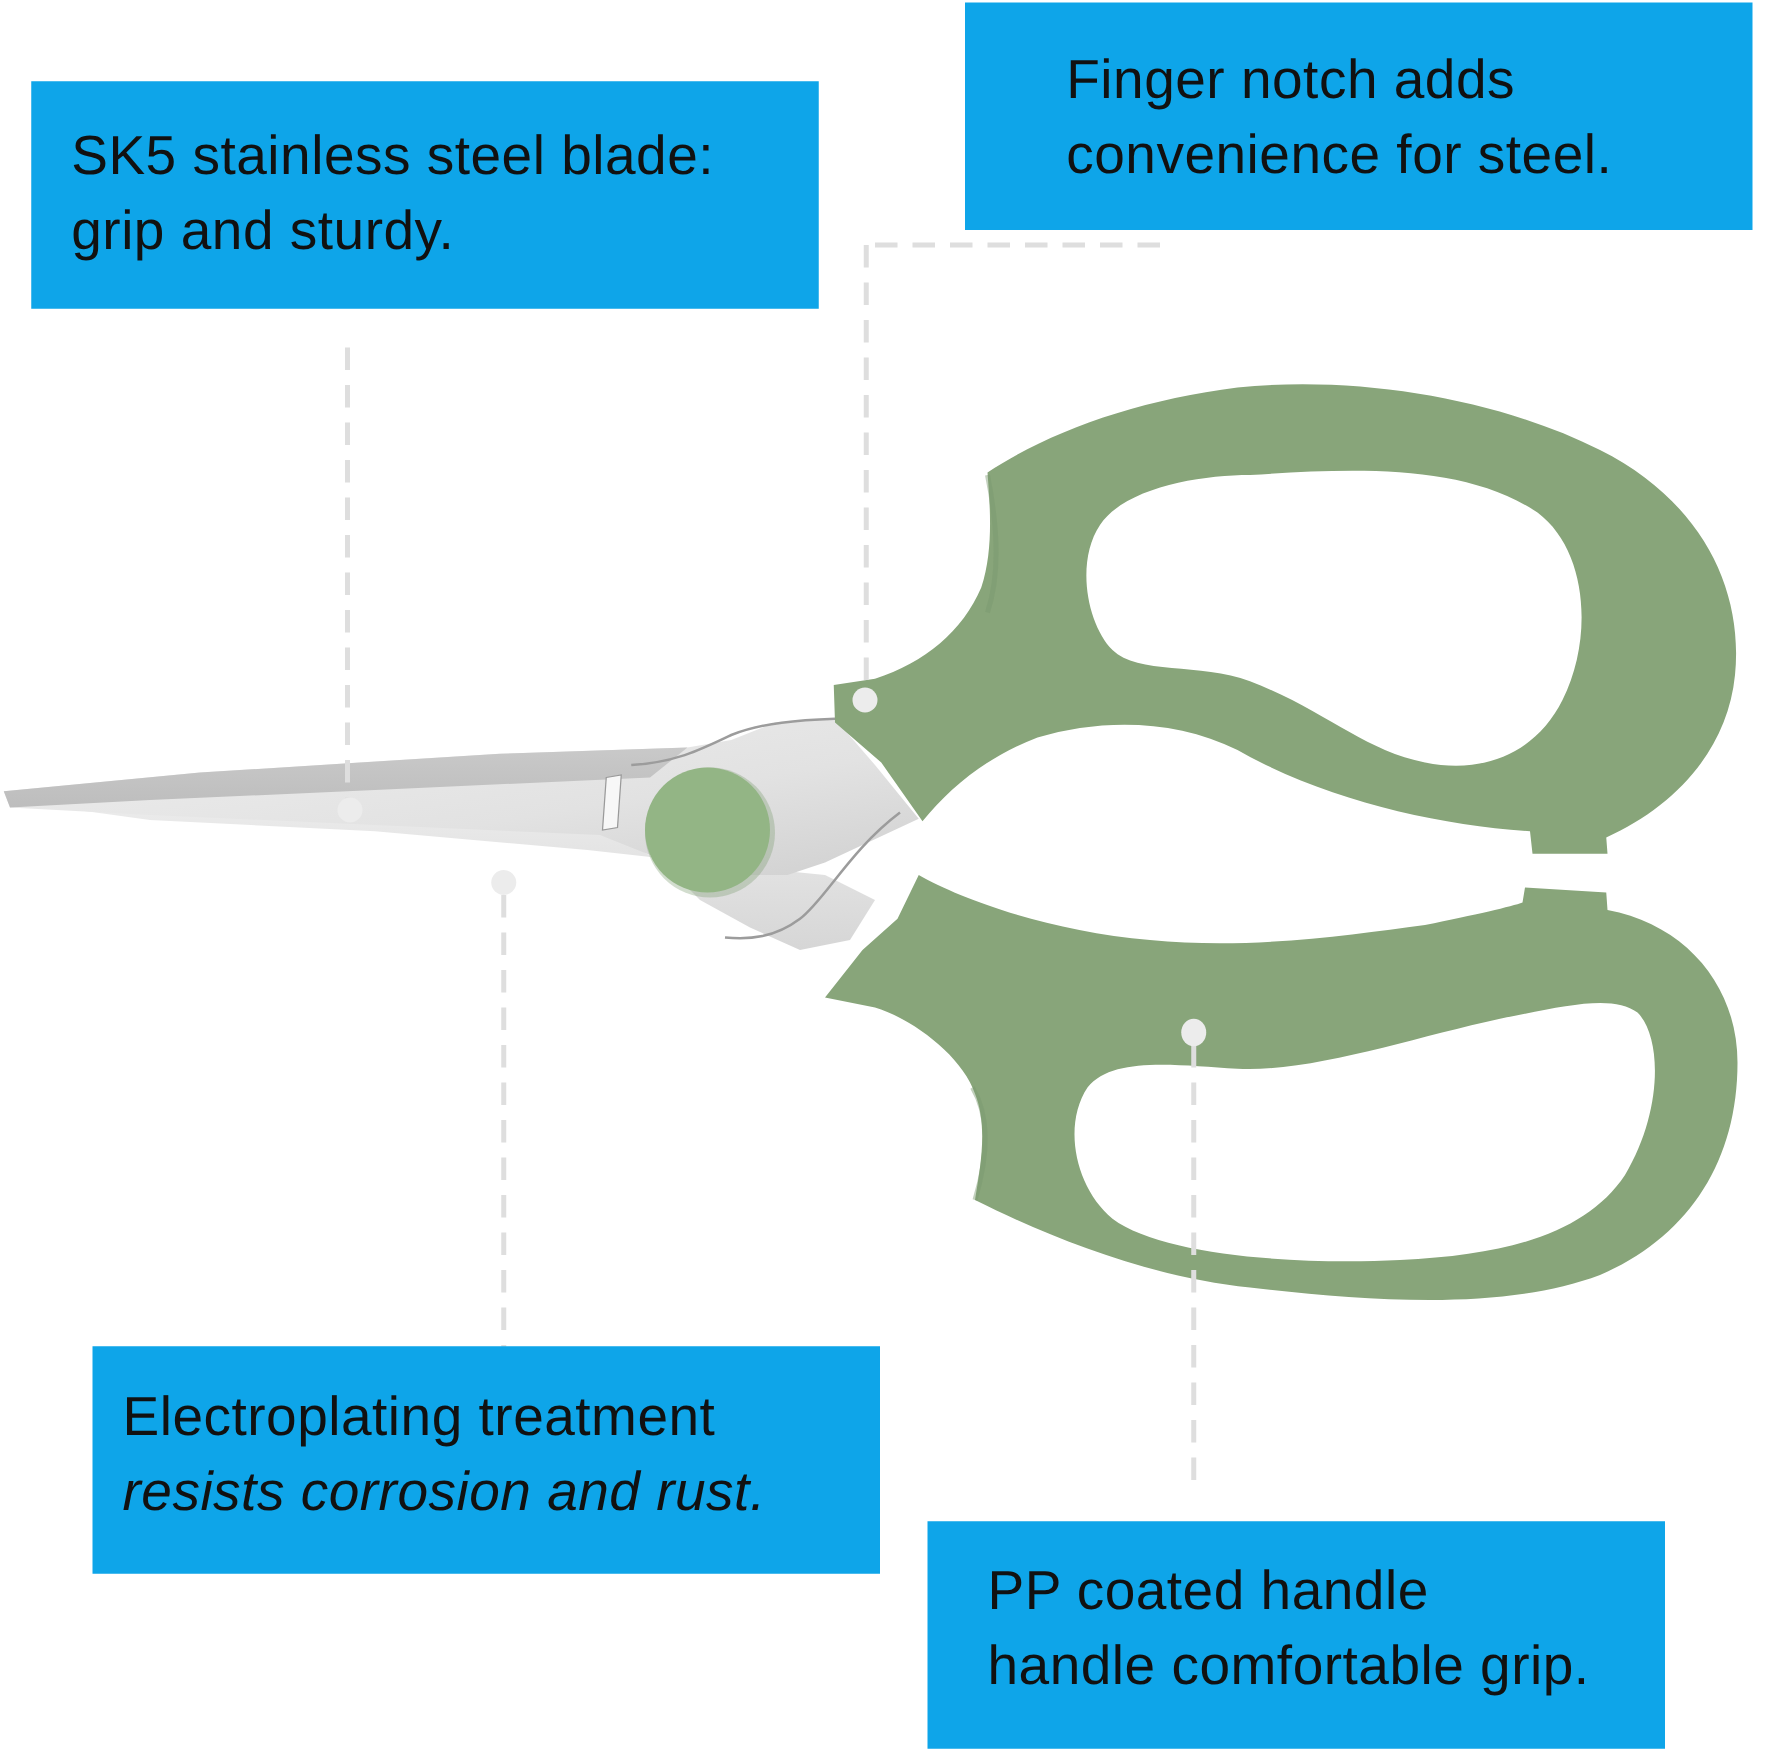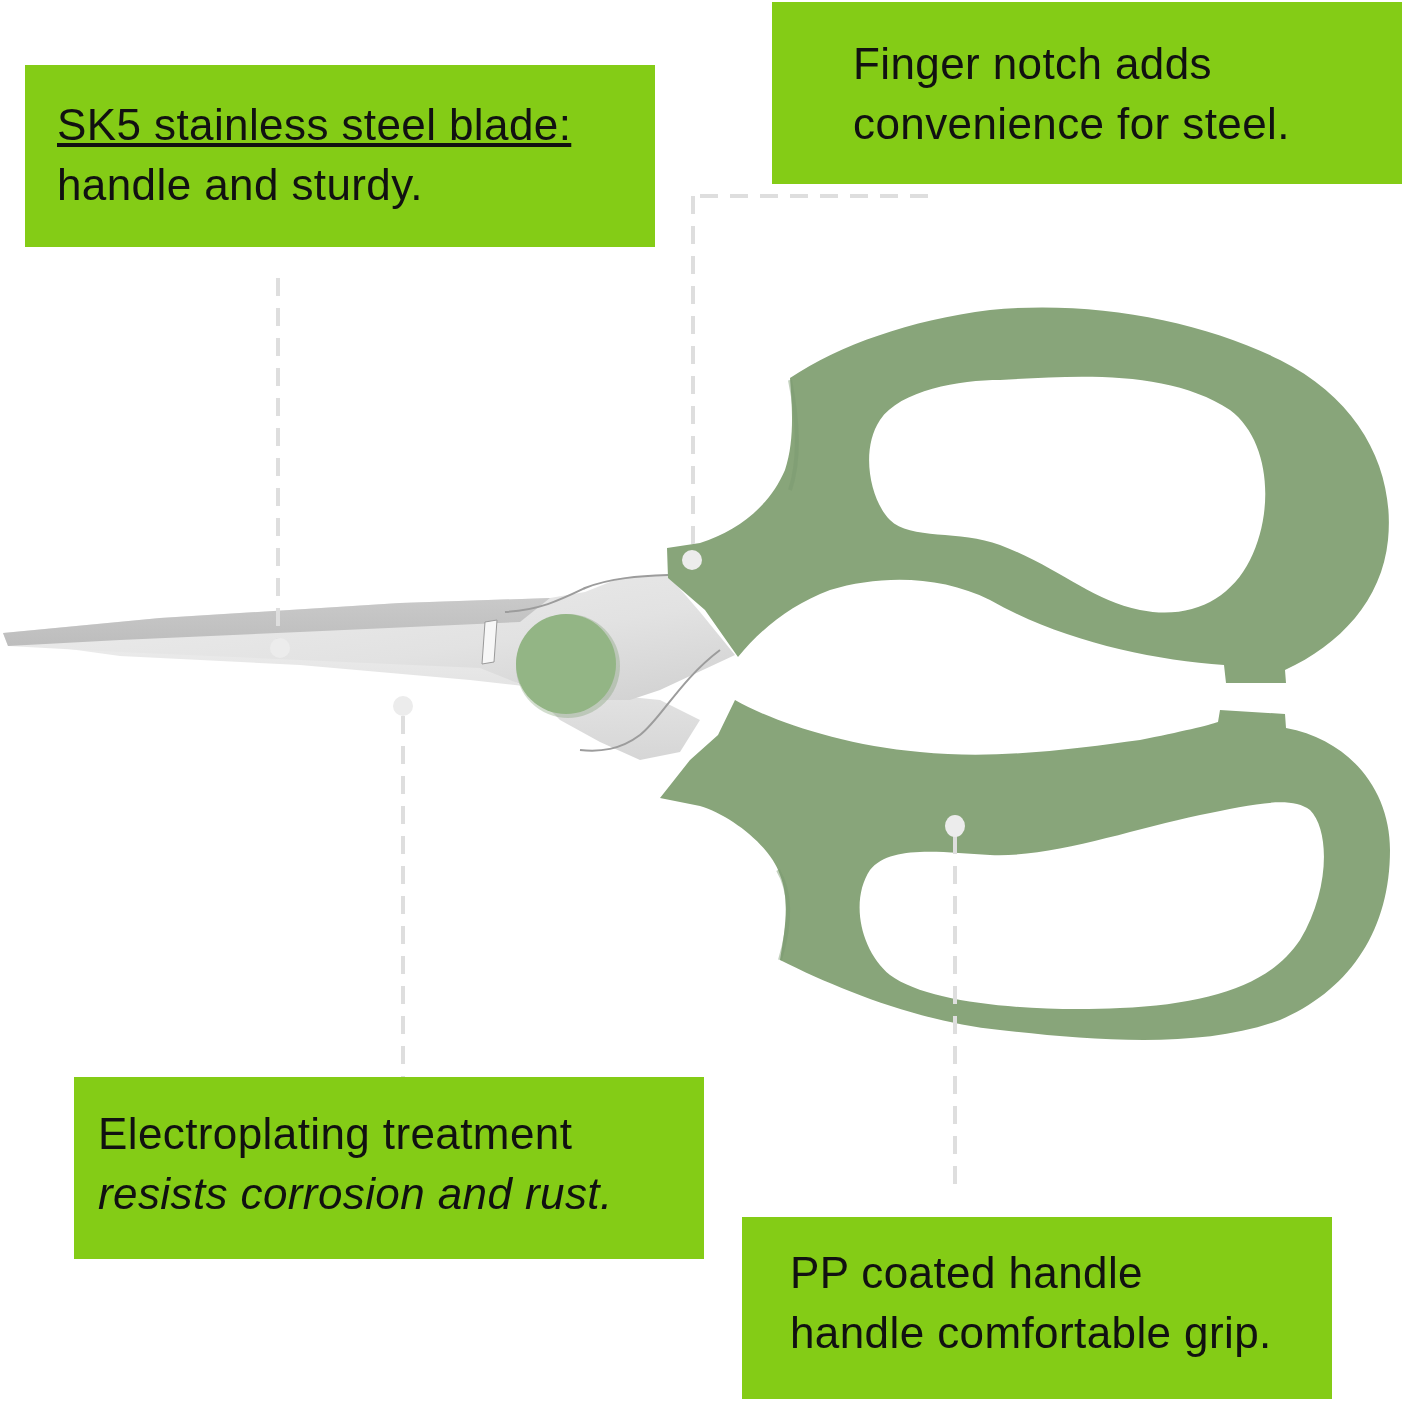--- a/index.html
+++ b/index.html
@@ -1,18 +1,18 @@
 <!DOCTYPE html>
 <html><head>
 <meta charset="utf-8">
 <style>
   html, body { margin: 0; padding: 0; background: #ffffff; }
   body { width: 1412px; height: 1402px; position: relative; overflow: hidden;
          font-family: "Liberation Sans", "DejaVu Sans", sans-serif; }
-  .callout { position: absolute; background: #84cc16; box-sizing: border-box; }
+  .callout { position: absolute; background: #0ea5e9; box-sizing: border-box; }
   .callout .line { position: absolute; left: 0; white-space: nowrap; color: #111111;
                    font-size: 44px; line-height: 60px; letter-spacing: 0.4px; }
   #art { position: absolute; left: 0; top: 0; }
 </style>
 </head>
 <body>
 
 <svg id="art" width="1412" height="1402" viewBox="0 0 1412 1402" xmlns="http://www.w3.org/2000/svg">
   <defs>
     <linearGradient id="bladeTop" x1="0" y1="0" x2="0" y2="1">
@@ -114,22 +114,22 @@
   <g fill="#ececec">
     <circle cx="280" cy="648" r="10"></circle>
     <circle cx="403" cy="706" r="10"></circle>
     <circle cx="692" cy="560" r="10"></circle>
     <ellipse cx="955" cy="826" rx="10" ry="11"></ellipse>
   </g>
 </svg>
 
 <div class="callout" style="left:25px; top:65px; width:630px; height:182px;">
   <div style="position:absolute; left:32px; top:30px;">
-    <div class="line" style="top:0;text-decoration:underline;">SK5 stainless steel blade:</div>
-    <div class="line" style="top:60px;">handle and sturdy.</div>
+    <div class="line" style="top:0;">SK5 stainless steel blade:</div>
+    <div class="line" style="top:60px;">grip and sturdy.</div>
   </div>
 </div>
 
 <div class="callout" style="left:772px; top:2px; width:630px; height:182px;">
   <div style="position:absolute; left:81px; top:32px;">
     <div class="line" style="top:0;">Finger notch adds</div>
     <div class="line" style="top:60px;">convenience for steel.</div>
   </div>
 </div>
 

